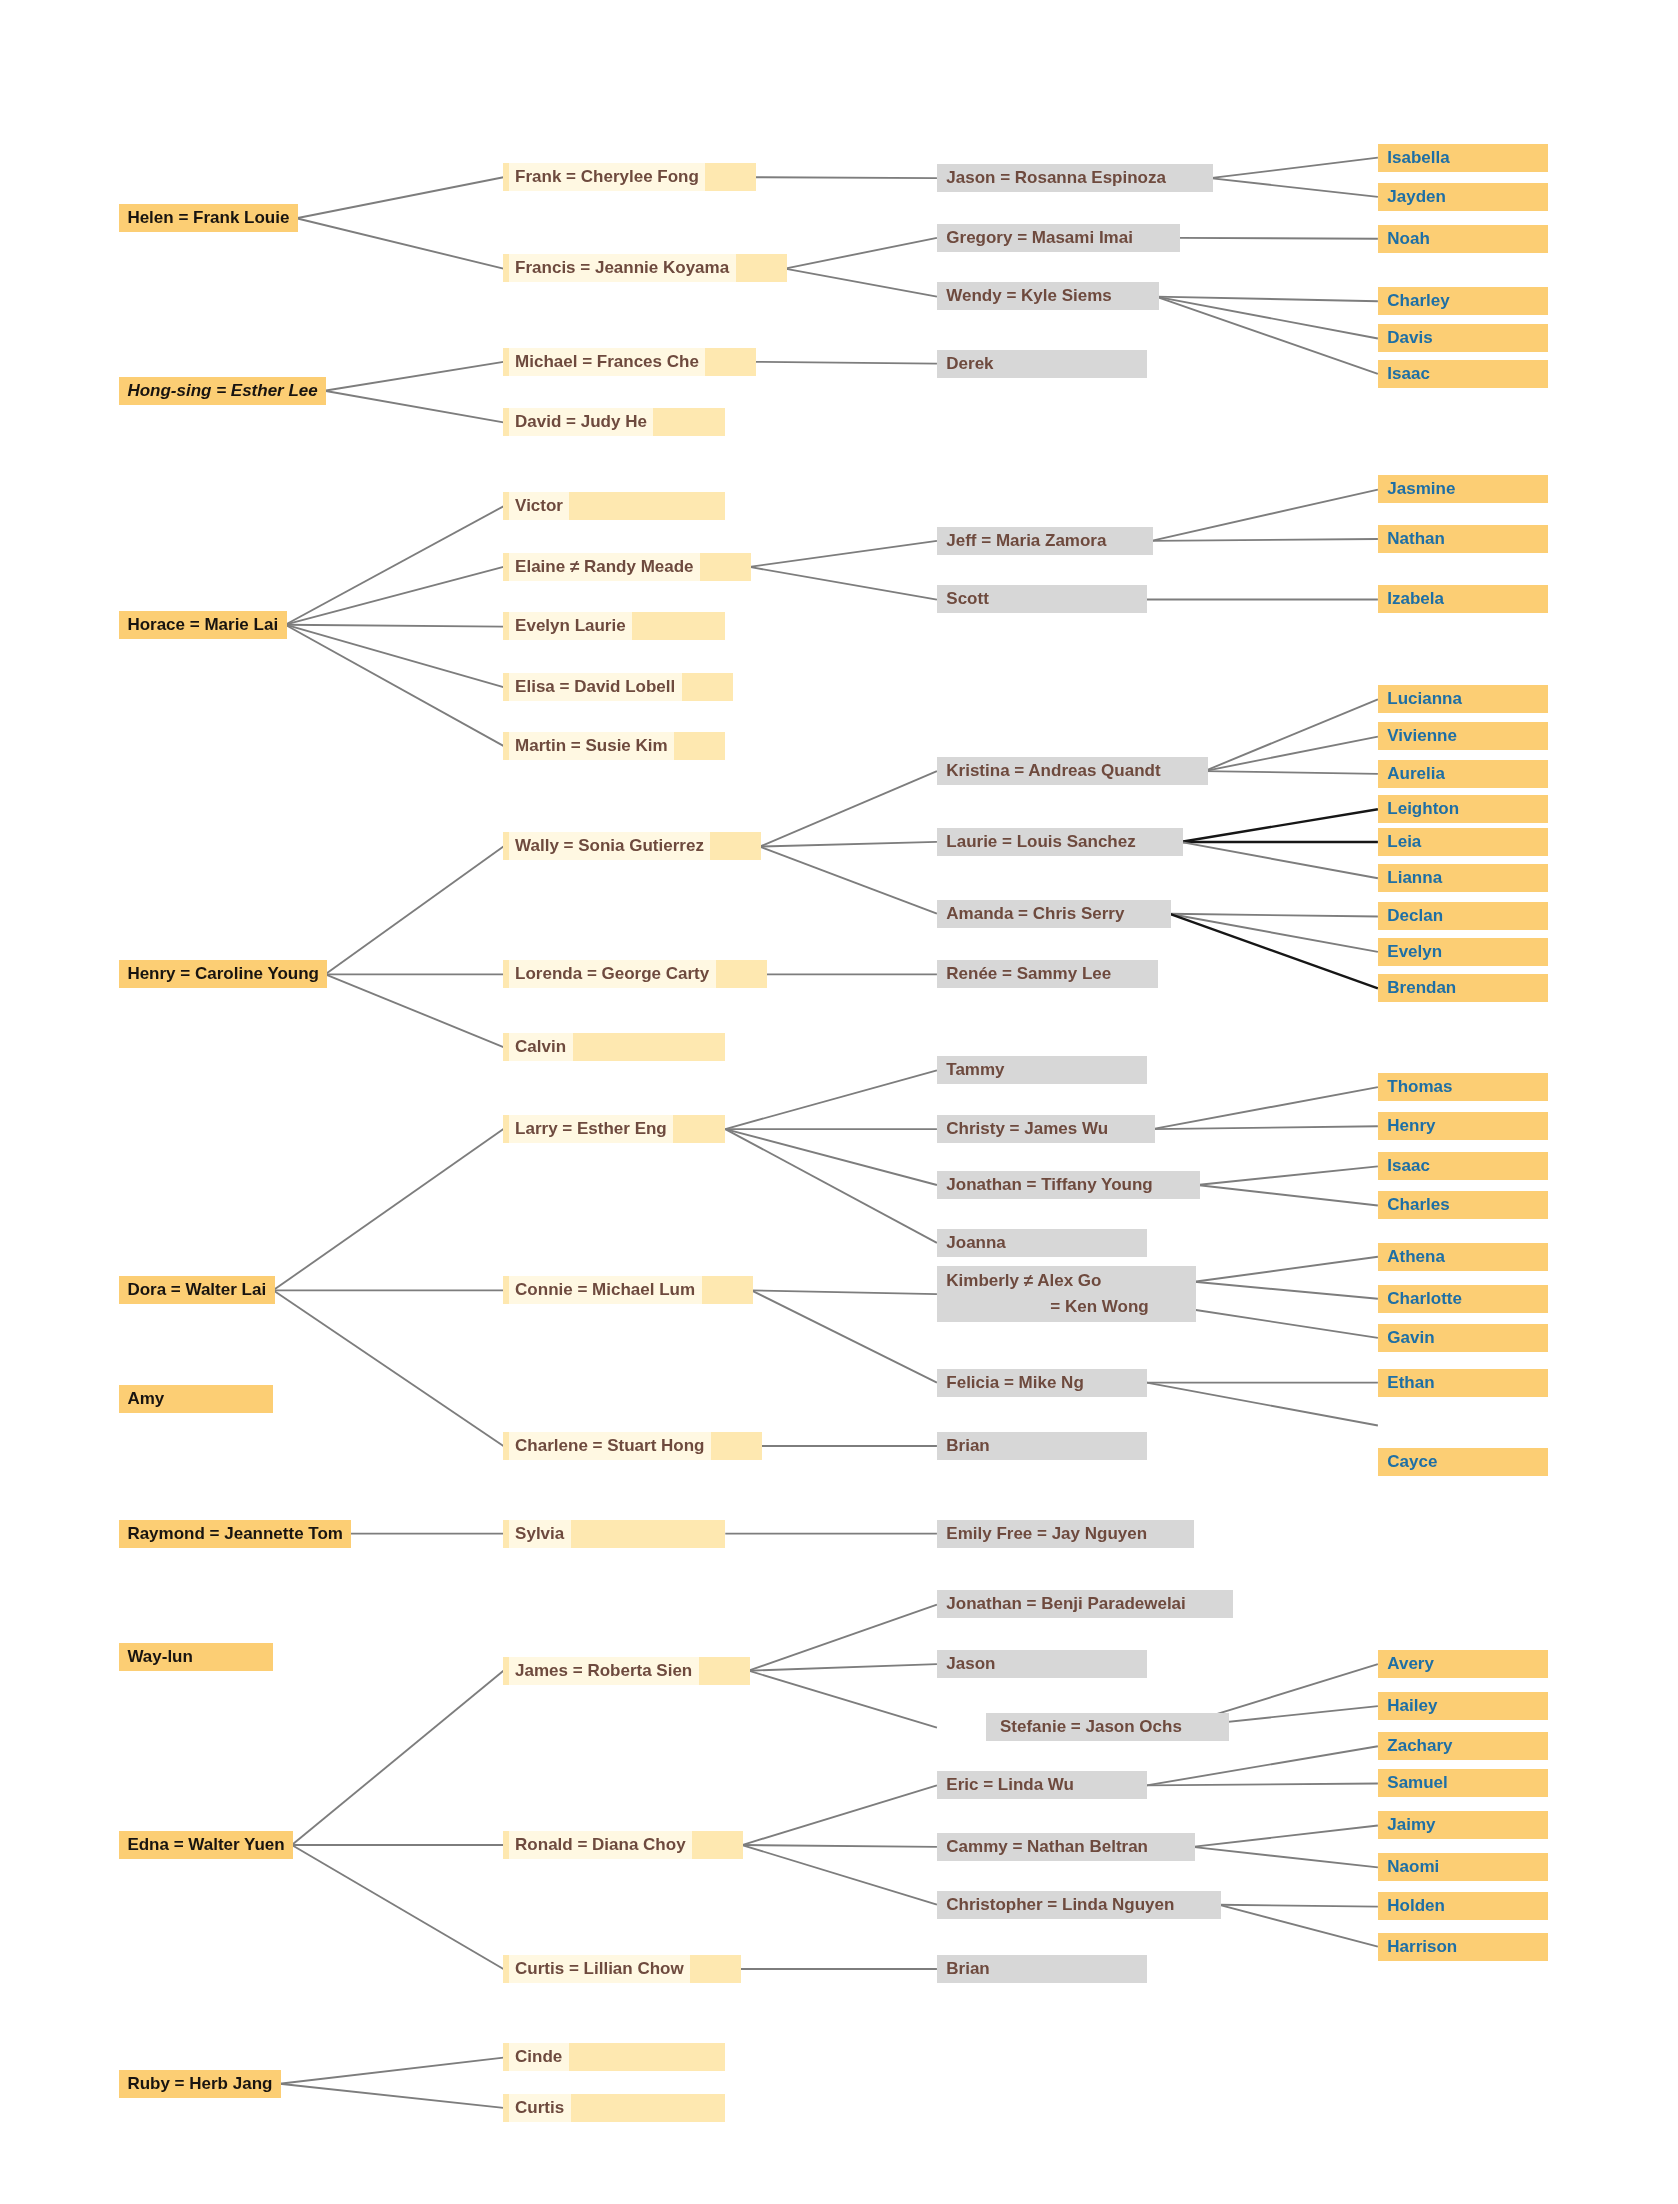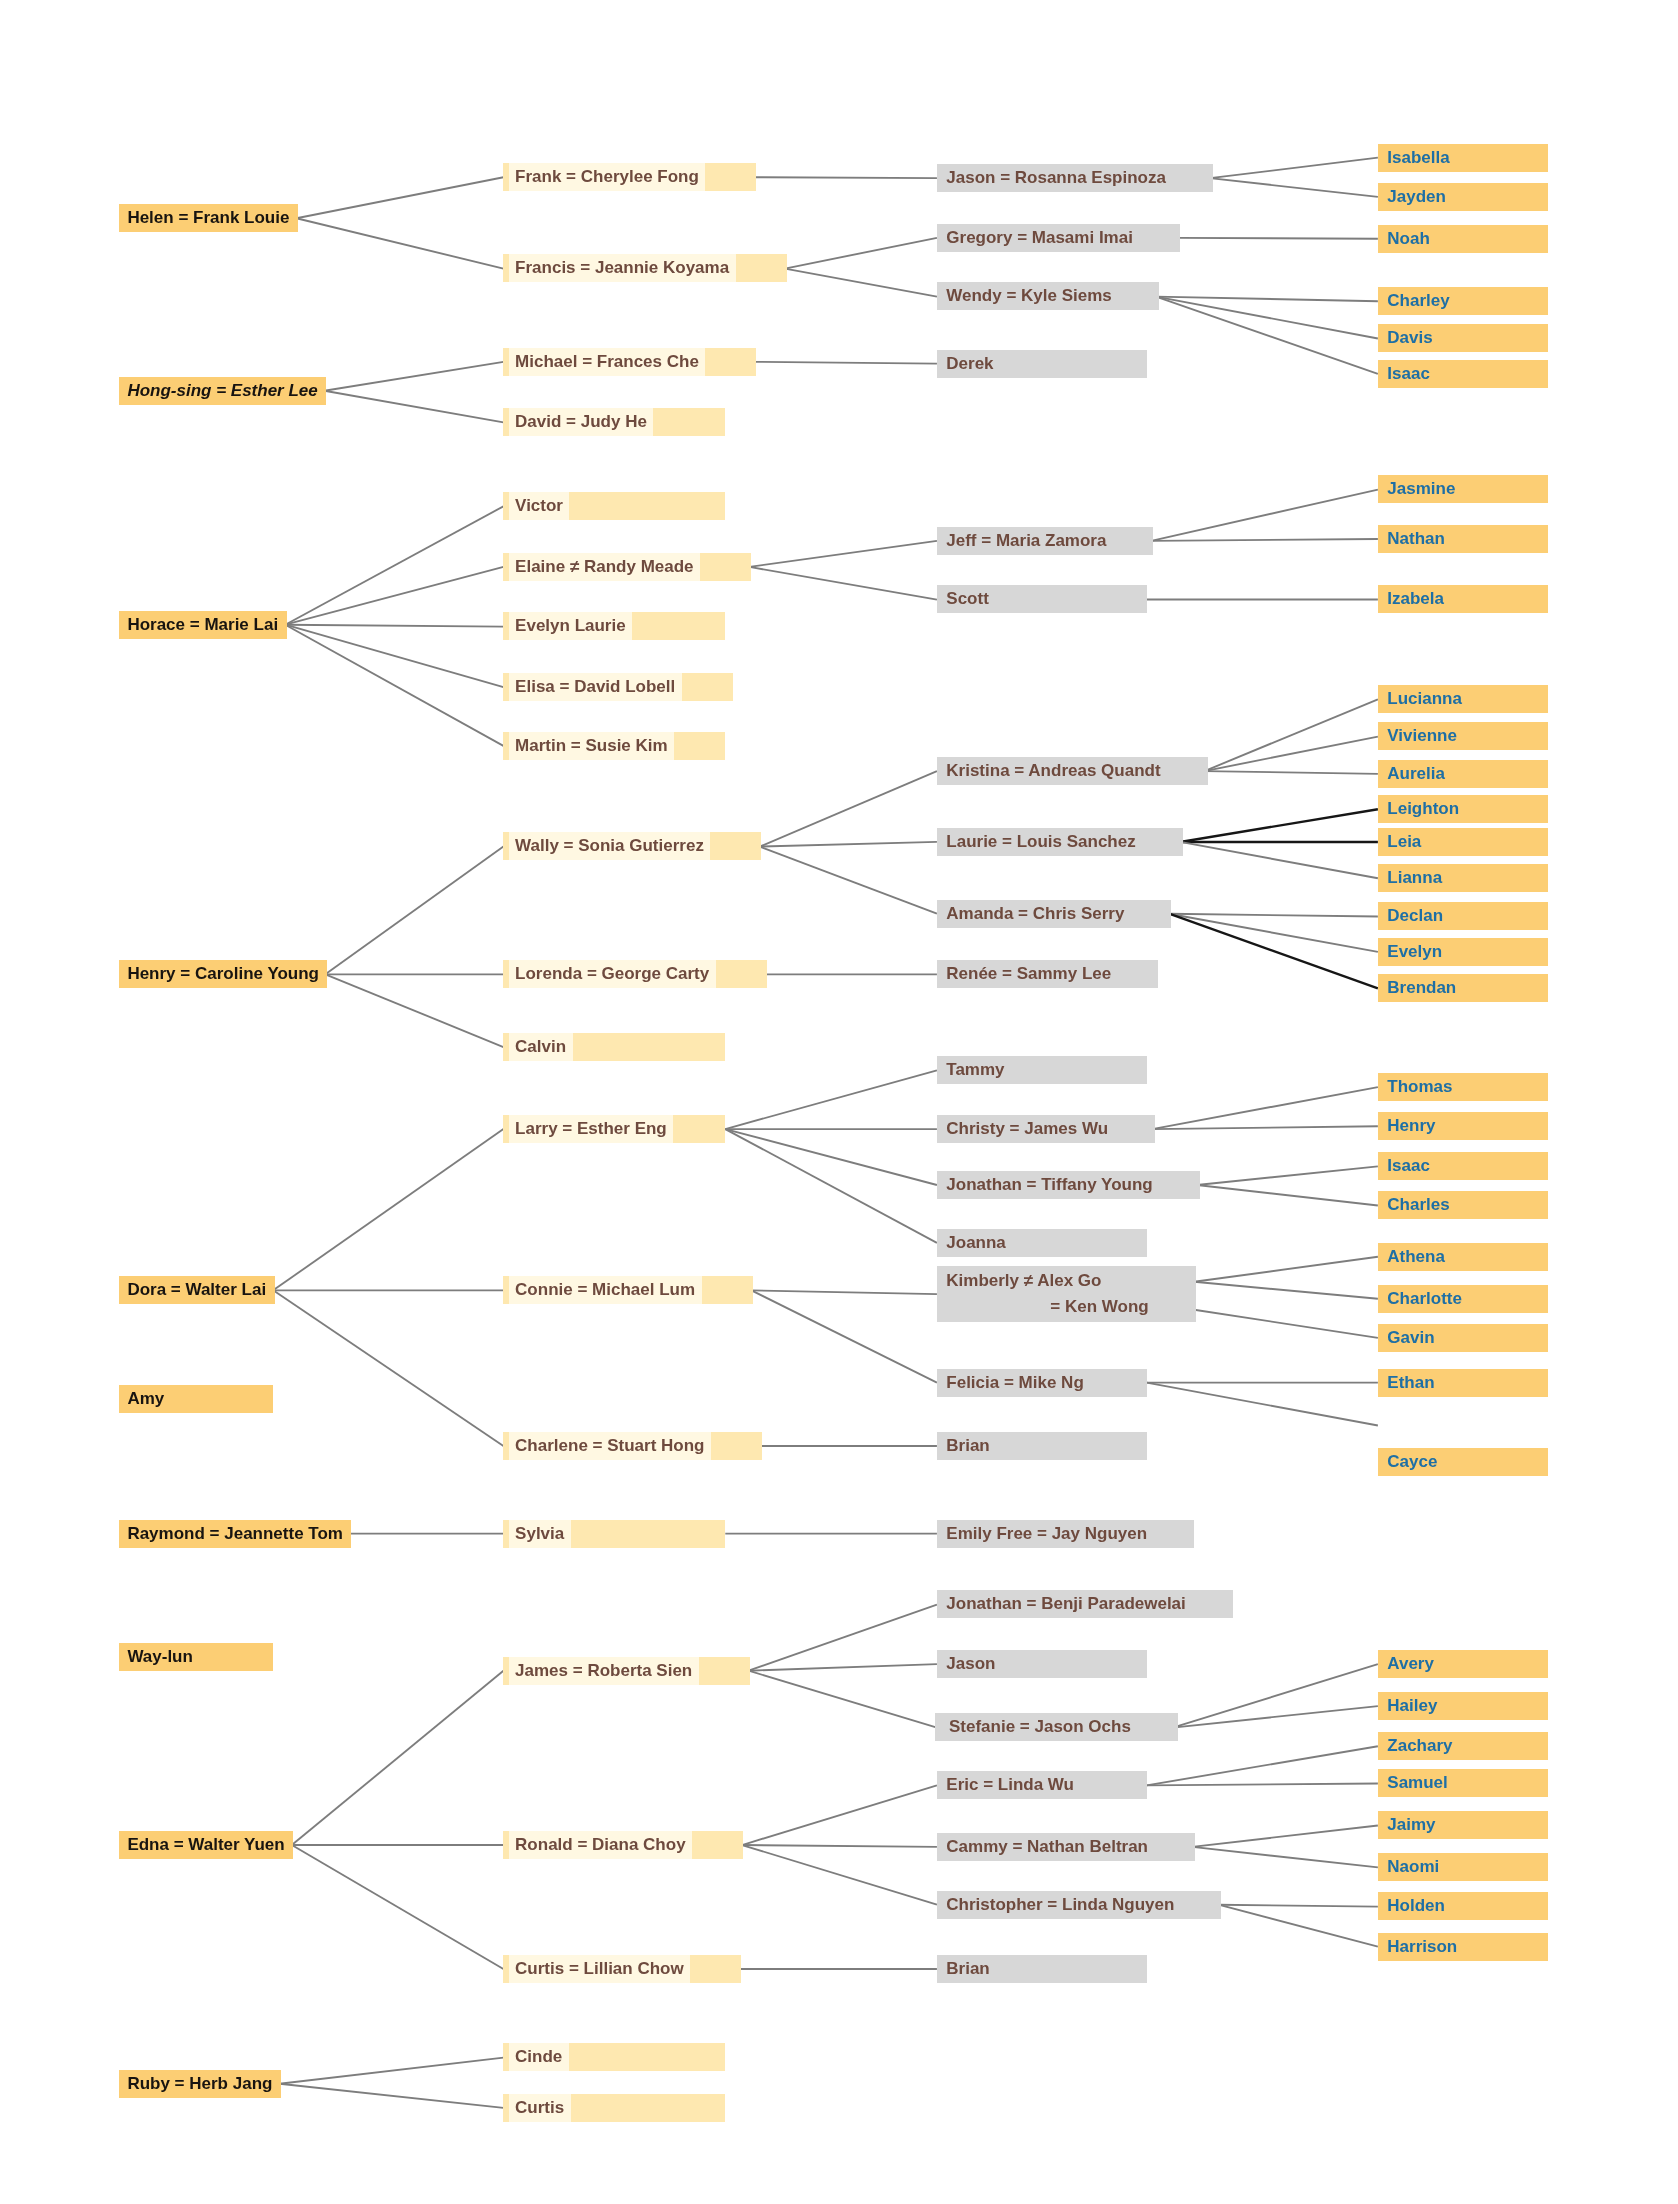--- a/index.html
+++ b/index.html
@@ -154,21 +154,21 @@
       <div class="box b3" style="left: 937px; top: 1229px;">Joanna</div>
       <div class="box b3 twoline" style="left: 937px; top: 1266px; height: 56px;">
         <div>Kimberly ≠ Alex Go</div>
         <div class="l2">= Ken Wong</div>
       </div>
       <div class="box b3" style="left: 937px; top: 1369px;">Felicia = Mike Ng</div>
       <div class="box b3" style="left: 937px; top: 1432px;">Brian</div>
       <div class="box b3" style="left: 937px; top: 1520px;">Emily Free = Jay Nguyen</div>
       <div class="box b3" style="left: 937px; top: 1590px;">Jonathan = Benji Paradewelai</div>
       <div class="box b3" style="left: 937px; top: 1650px;">Jason</div>
-      <div class="box b3" style="left: 935px; top: 1713px; padding-left: 14px;">Stefanie = Jason Ochs</div>
+      <div class="box b3" style="left: 986px; top: 1713px; padding-left: 14px;">Stefanie = Jason Ochs</div>
       <div class="box b3" style="left: 937px; top: 1771px;">Eric = Linda Wu</div>
       <div class="box b3" style="left: 937px; top: 1833px;">Cammy = Nathan Beltran</div>
       <div class="box b3" style="left: 937px; top: 1891px;">Christopher = Linda Nguyen</div>
       <div class="box b3" style="left: 937px; top: 1955px;">Brian</div>
       <div class="box b4" style="left: 1378px; top: 144px;">Isabella</div>
       <div class="box b4" style="left: 1378px; top: 183px;">Jayden</div>
       <div class="box b4" style="left: 1378px; top: 225px;">Noah</div>
       <div class="box b4" style="left: 1378px; top: 287px;">Charley</div>
       <div class="box b4" style="left: 1378px; top: 324px;">Davis</div>
       <div class="box b4" style="left: 1378px; top: 360px;">Isaac</div>

